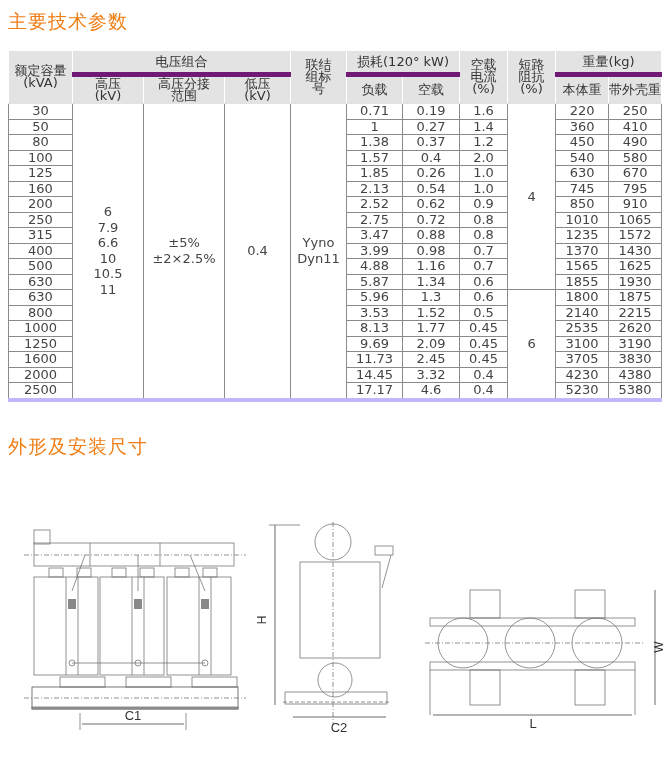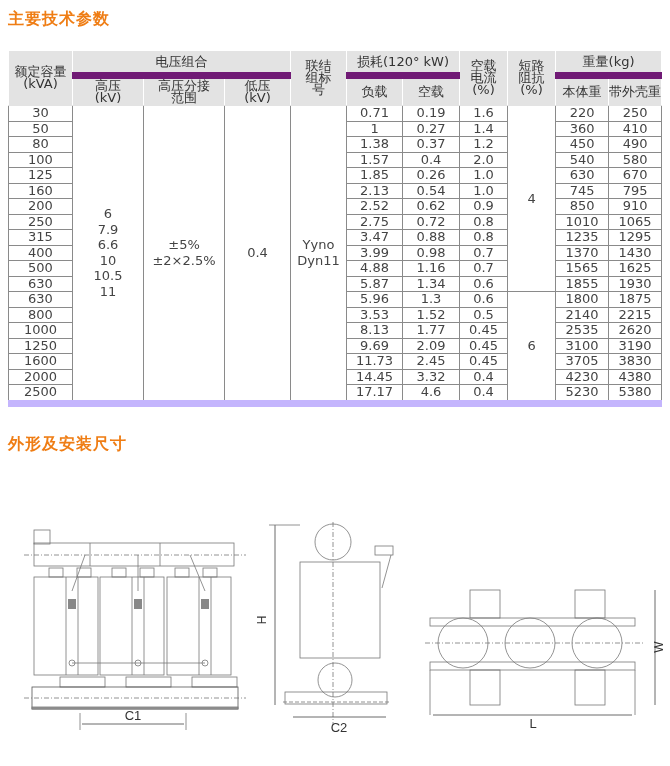--- a/index.html
+++ b/index.html
@@ -1,27 +1,27 @@
 <!DOCTYPE html>
 <html><head>
 <meta charset="utf-8">
 <style>
   html, body { margin: 0; padding: 0; background: #ffffff; }
   body { width: 670px; height: 766px; position: relative; overflow: hidden; font-family: "DejaVu Sans", "Liberation Sans", sans-serif; color: #333; }
-  .section-title { position: absolute; left: 8px; font-size: 16px; font-weight: bold; letter-spacing: 1px; text-align: right; }
+  .section-title { position: absolute; left: 8px; font-size: 19px; font-weight: normal; letter-spacing: 1px; text-align: right; }
   #t1 { top: 9px; }
   #t2 { top: 434px; }
   table.spec { position: absolute; left: 8px; top: 50px; border-collapse: collapse; table-layout: fixed; width: 653px; font-size: 13px; }
   table.spec th { background: #e3e3e3; font-weight: normal; color: #333; border: 1px solid #fff; border-bottom: 1px solid #e3e3e3; line-height: 12px; padding: 0; text-align: center; vertical-align: middle; }
   table.spec thead tr.r1 th { height: 21px; }
   table.spec thead tr.r2 th { height: 26px; }
-  table.spec thead th.sub { border-top: 7px solid #701a75; }
+  table.spec thead th.sub { border-top: 5px solid #701a75; }
   table.spec td { border: 1px solid #8a8a8a; border-top: 1px solid #9a9a9a; text-align: center; height: 14.5px; padding: 0; line-height: 14px; color: #444; }
   table.spec td.merged { border-top: 1px solid #8a8a8a; line-height: 15.5px; }
-  table.spec tbody { border-bottom: 7px solid #c4b5fd; }
+  table.spec tbody { border-bottom: 4px solid #c4b5fd; }
   .drawing { position: absolute; }
   svg text { font-family: "Liberation Sans", sans-serif; }
 </style>
 </head>
 <body>
 
 <div id="t1" class="section-title" style="color:#ef7d14">主要技术参数</div>
 
 <table class="spec">
   <colgroup>
@@ -165,21 +165,21 @@
         <td>0.8</td>
         <td>1010</td>
         <td>1065</td>
       </tr>
       <tr>
         <td>315</td>
         <td>3.47</td>
         <td>0.88</td>
         <td>0.8</td>
         <td>1235</td>
-        <td>1295</td>
+        <td>1572</td>
       </tr>
       <tr>
         <td>400</td>
         <td>3.99</td>
         <td>0.98</td>
         <td>0.7</td>
         <td>1370</td>
         <td>1430</td>
       </tr>
       <tr>

